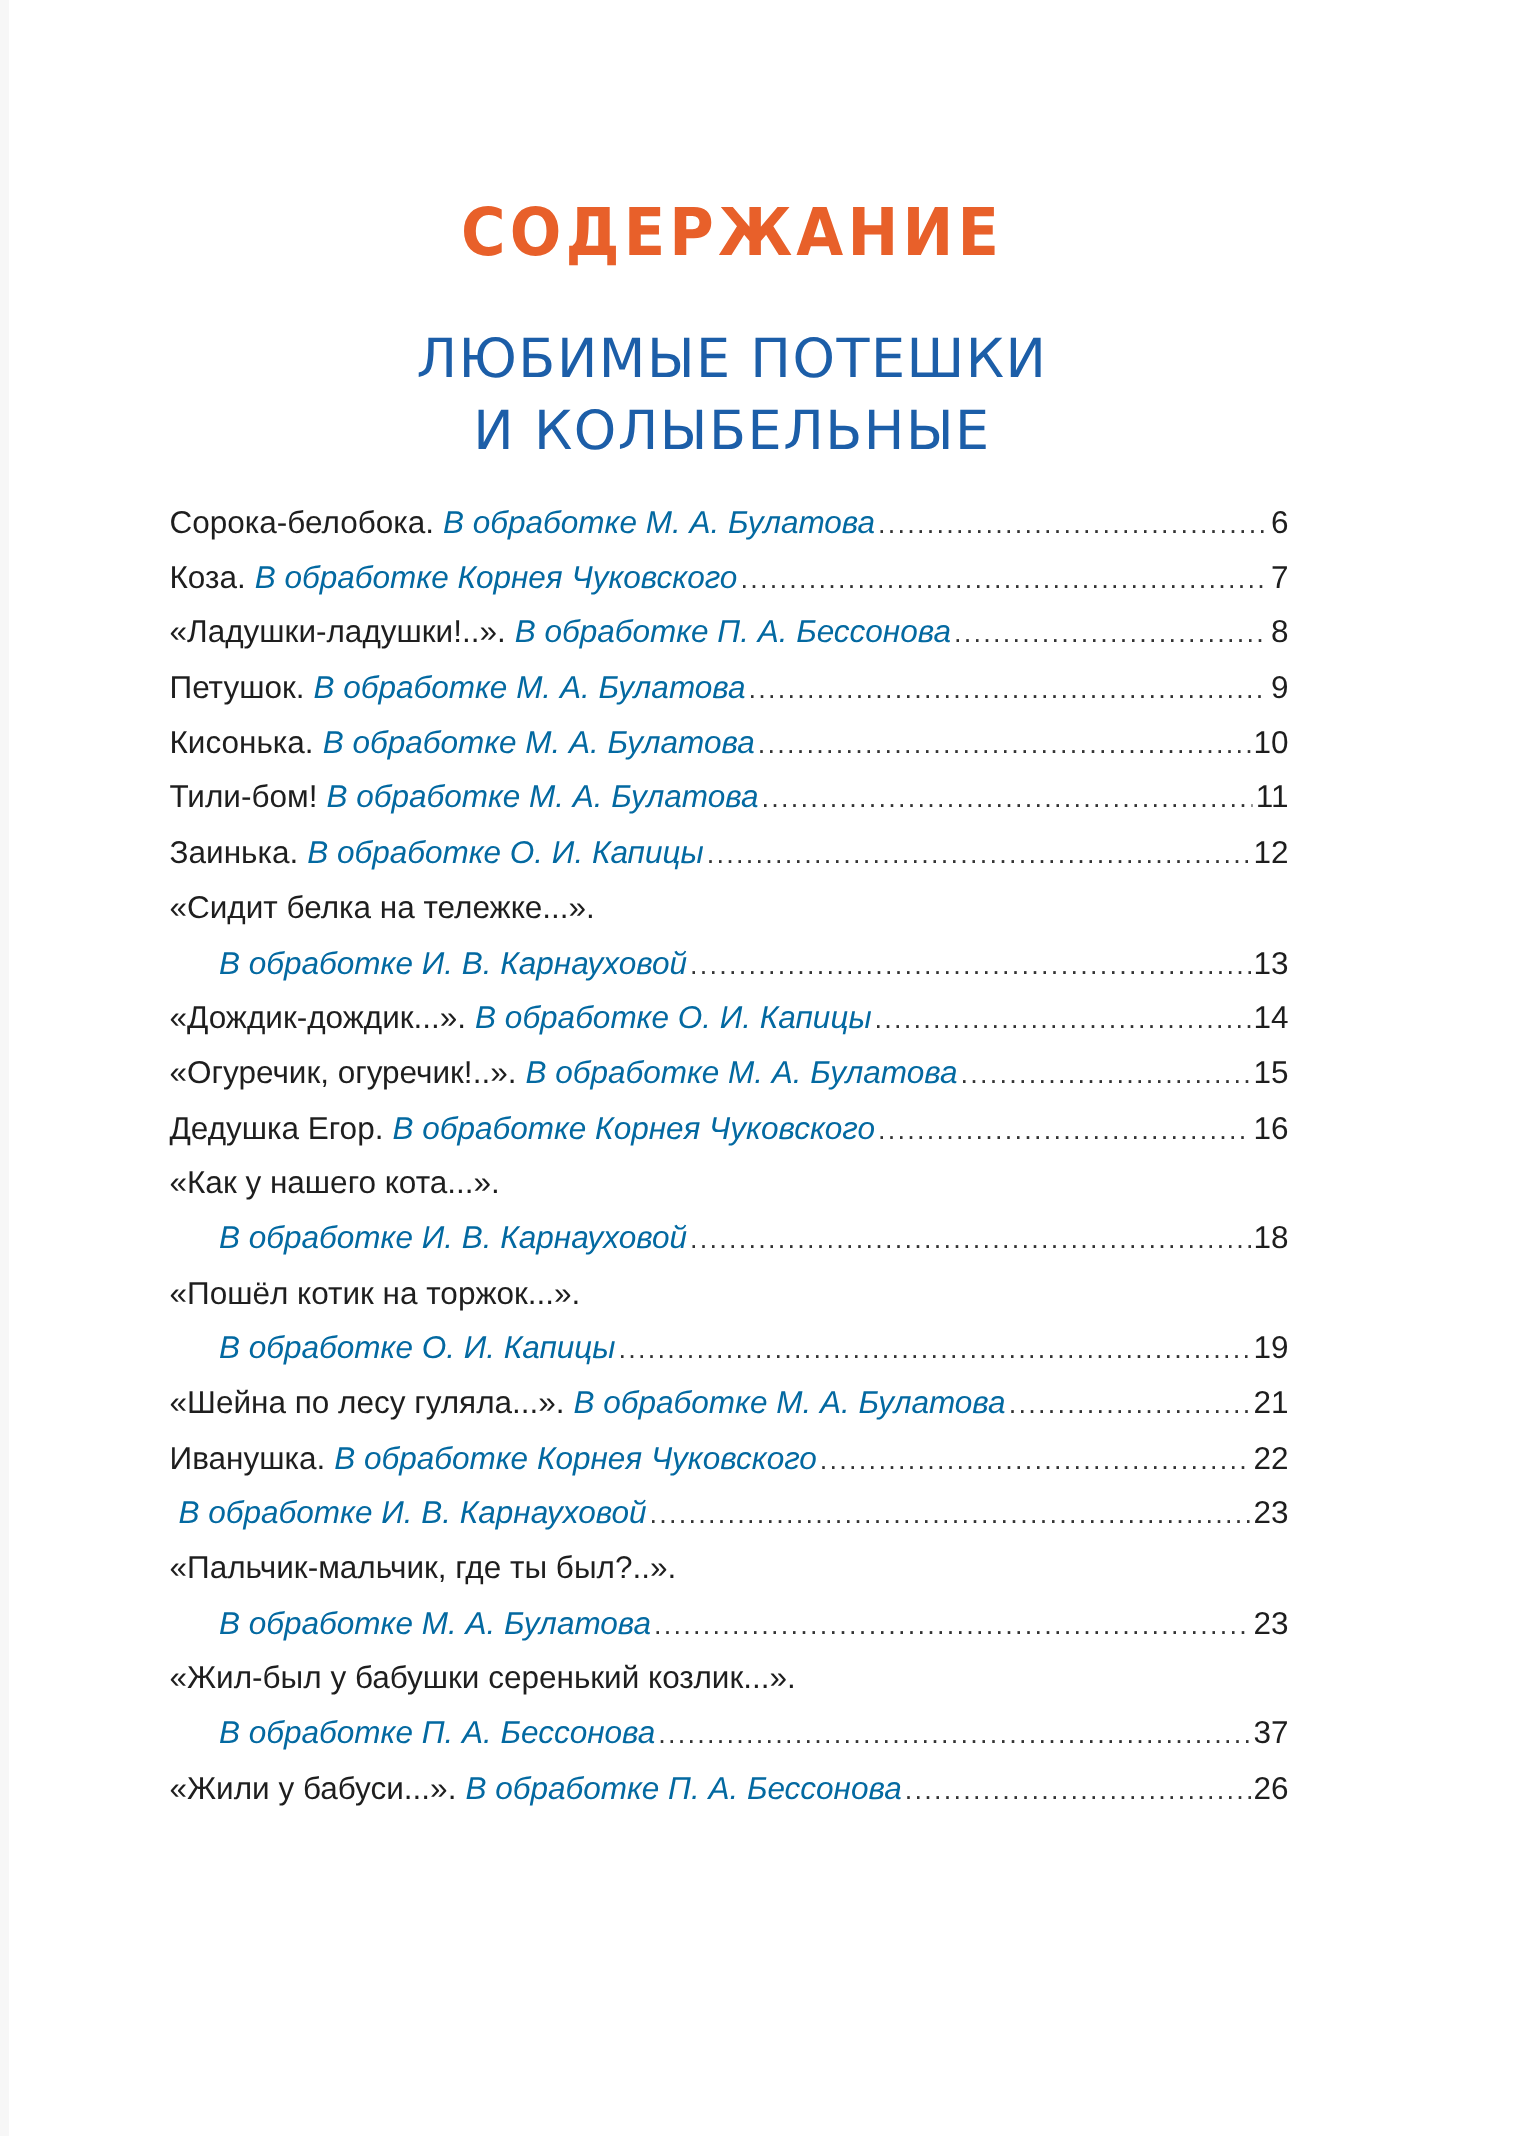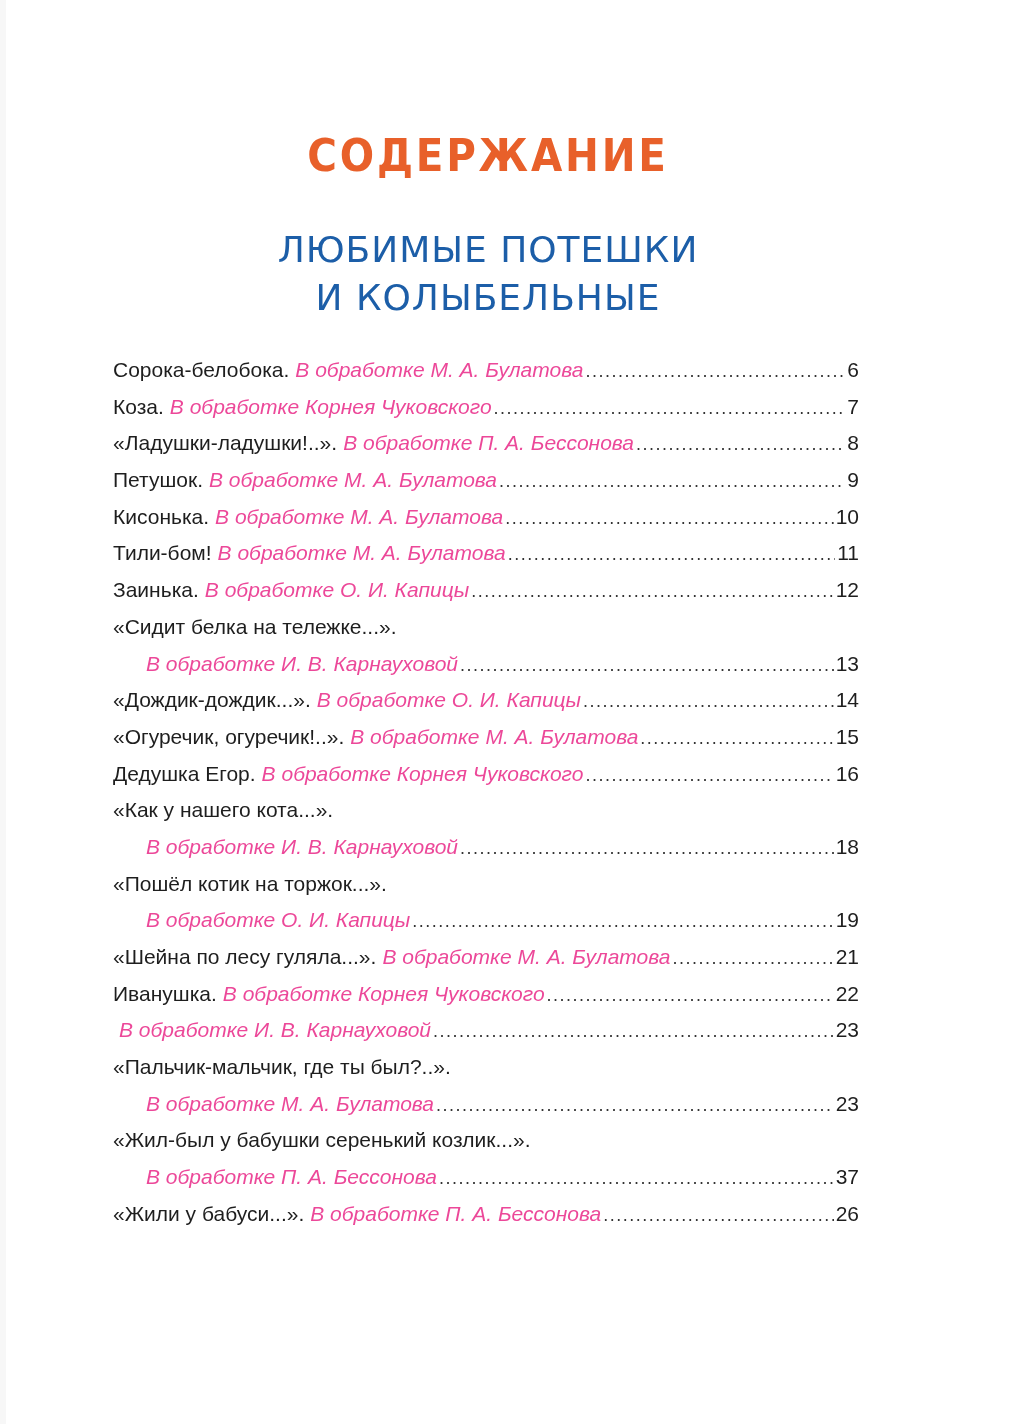--- a/index.html
+++ b/index.html
@@ -31,46 +31,46 @@
     font-size: 44px;
     letter-spacing: 3px;
     color: #e8602a;
     line-height: 56px;
     transform: scaleX(0.92);
     transform-origin: 488px 0;
   }
   .section-title {
     position: absolute;
     left: 0; width: 976px;
-    top: 226px;
+    top: 216px;
     text-align: center;
     font-family: "DejaVu Sans", sans-serif;
     font-size: 36px;
     line-height: 48px;
     color: #1c5ea8;
     letter-spacing: 1px;
     font-weight: 500;
   }
   .toc {
     position: absolute;
     left: 113px;
-    top: 352px;
+    top: 331px;
     width: 746px;
   }
   .row {
     display: flex;
     align-items: baseline;
     height: 36.7px;
     font-size: 21px;
     line-height: 36.7px;
     white-space: nowrap;
   }
   .row.indent { padding-left: 33px; }
   .t-title { color: #1e1e1e; }
-  .t-adapt { font-style: italic; color: #ec4899; }
+  .t-adapt { font-style: italic; color: #0369a1; }
   .sep { display: inline-block; width: 6px; }
   .leader {
     flex: 1;
     overflow: hidden;
     margin: 0 2px;
     color: #333;
     letter-spacing: 1.5px;
     font-size: 18px;
   }
   .leader::after {

